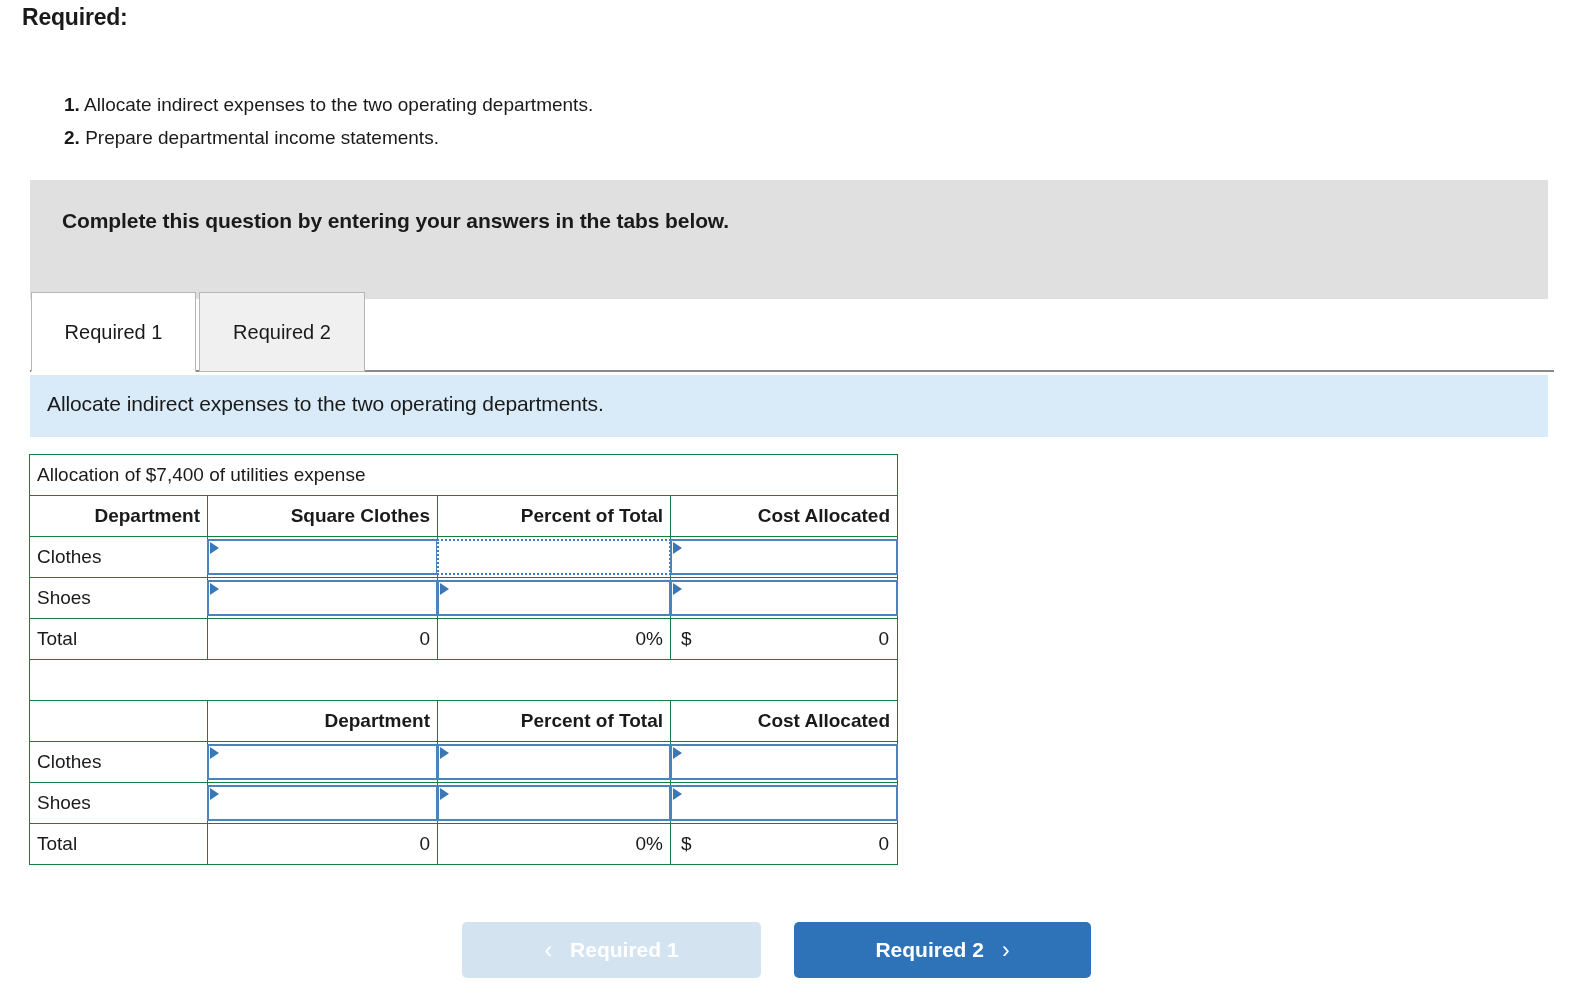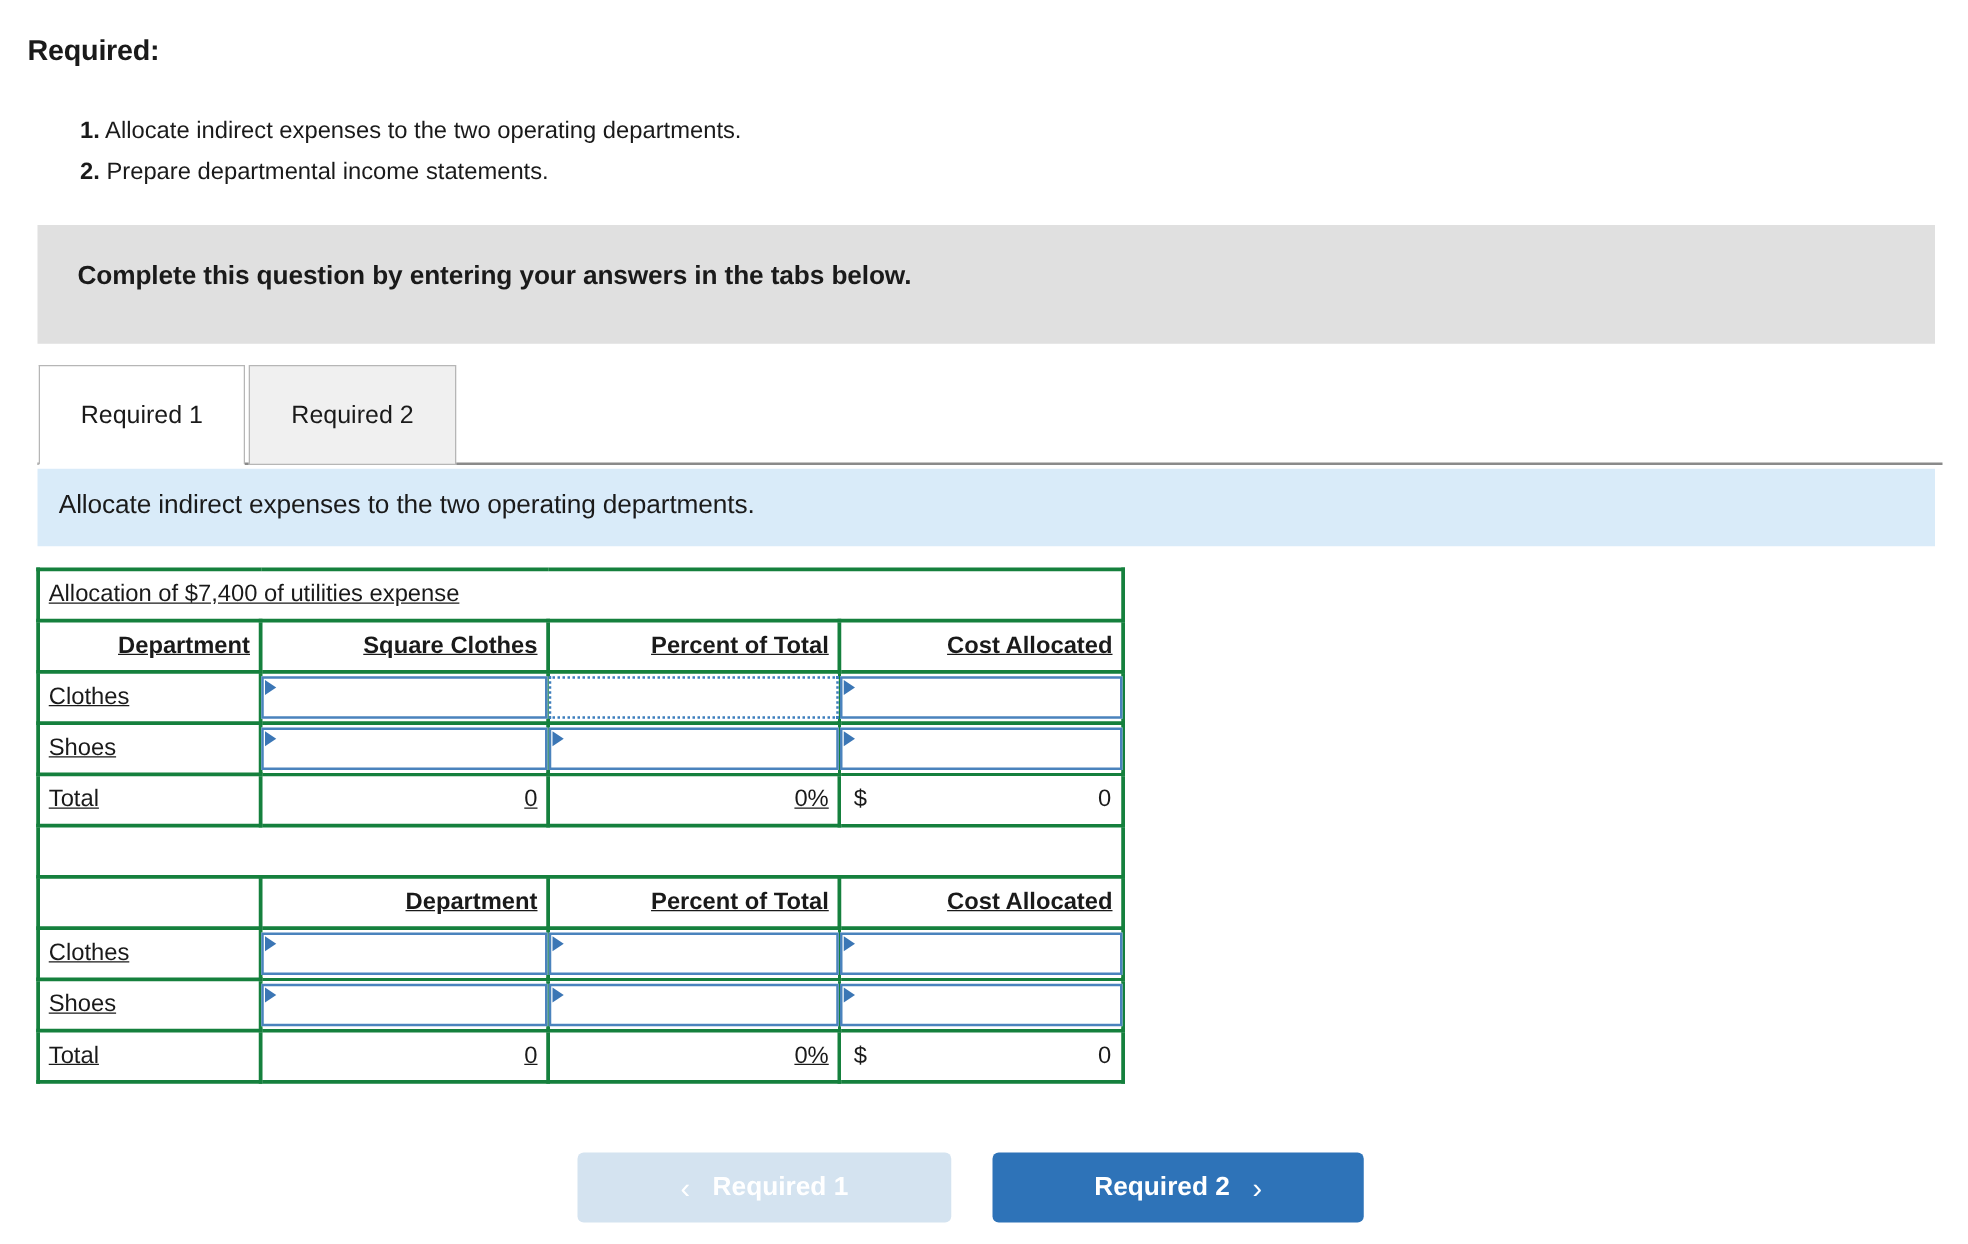--- a/index.html
+++ b/index.html
@@ -8,39 +8,39 @@
     width: 1574px; height: 995px;
     background: #ffffff;
     font-family: "Liberation Sans", sans-serif;
     color: #1a1a1a;
     overflow: hidden;
   }
 
   
   .required-heading {
     position: absolute;
-    left: 22px; top: 27px;
+    left: 22px; top: 4px;
     font-size: 23px;
     font-weight: bold;
     letter-spacing: -0.2px;
   }
   .req-list {
     position: absolute;
     left: 64px; top: 88px;
     font-size: 19px;
     line-height: 33px;
   }
   .req-list .row { white-space: nowrap; }
   .req-list .num { font-weight: bold; }
 
   
   .grey-banner {
     position: absolute;
     left: 30px; top: 180px;
-    width: 1518px; height: 95px;
+    width: 1518px; height: 119px;
     background: #e0e0e0;
   }
   .grey-banner-text {
     position: absolute;
     left: 32px; top: 29px;
     font-size: 21px;
     font-weight: bold;
     letter-spacing: -0.1px;
   }
 
@@ -99,27 +99,26 @@
   
   .worksheet {
     position: absolute;
     left: 29px; top: 454px;
     width: 868px;
     border-collapse: collapse;
     table-layout: fixed;
     font-size: 19px;
   }
   .worksheet td {
-    border: 3px solid #15803d;
+    border: 1px solid #15803d;
     height: 41px;
     padding: 0 7px;
     vertical-align: middle;
     background: #ffffff;
     white-space: nowrap;
-    text-decoration: underline;
   }
   col.c1 { width: 178px; }
   col.c2 { width: 230px; }
   col.c3 { width: 233px; }
   col.c4 { width: 227px; }
 
   .title-cell {
     font-size: 19px;
     text-align: left;
   }

